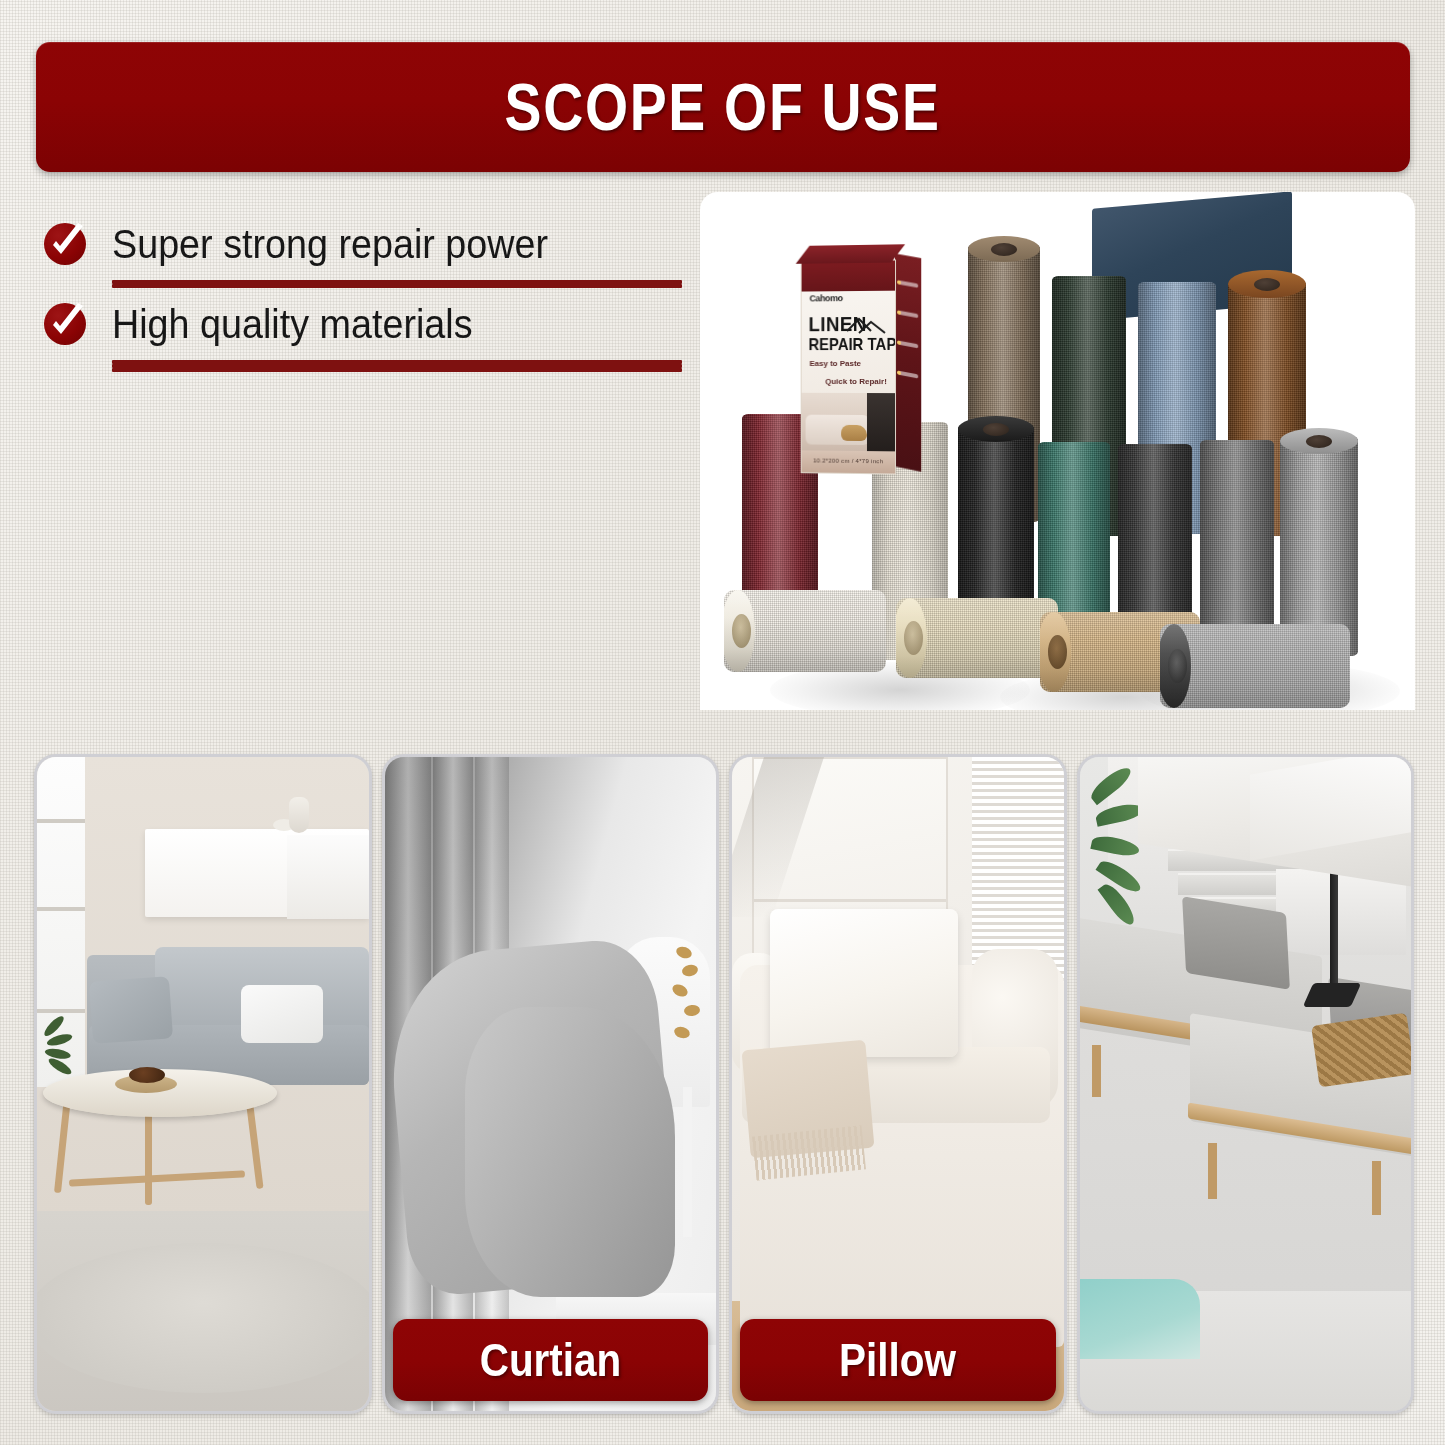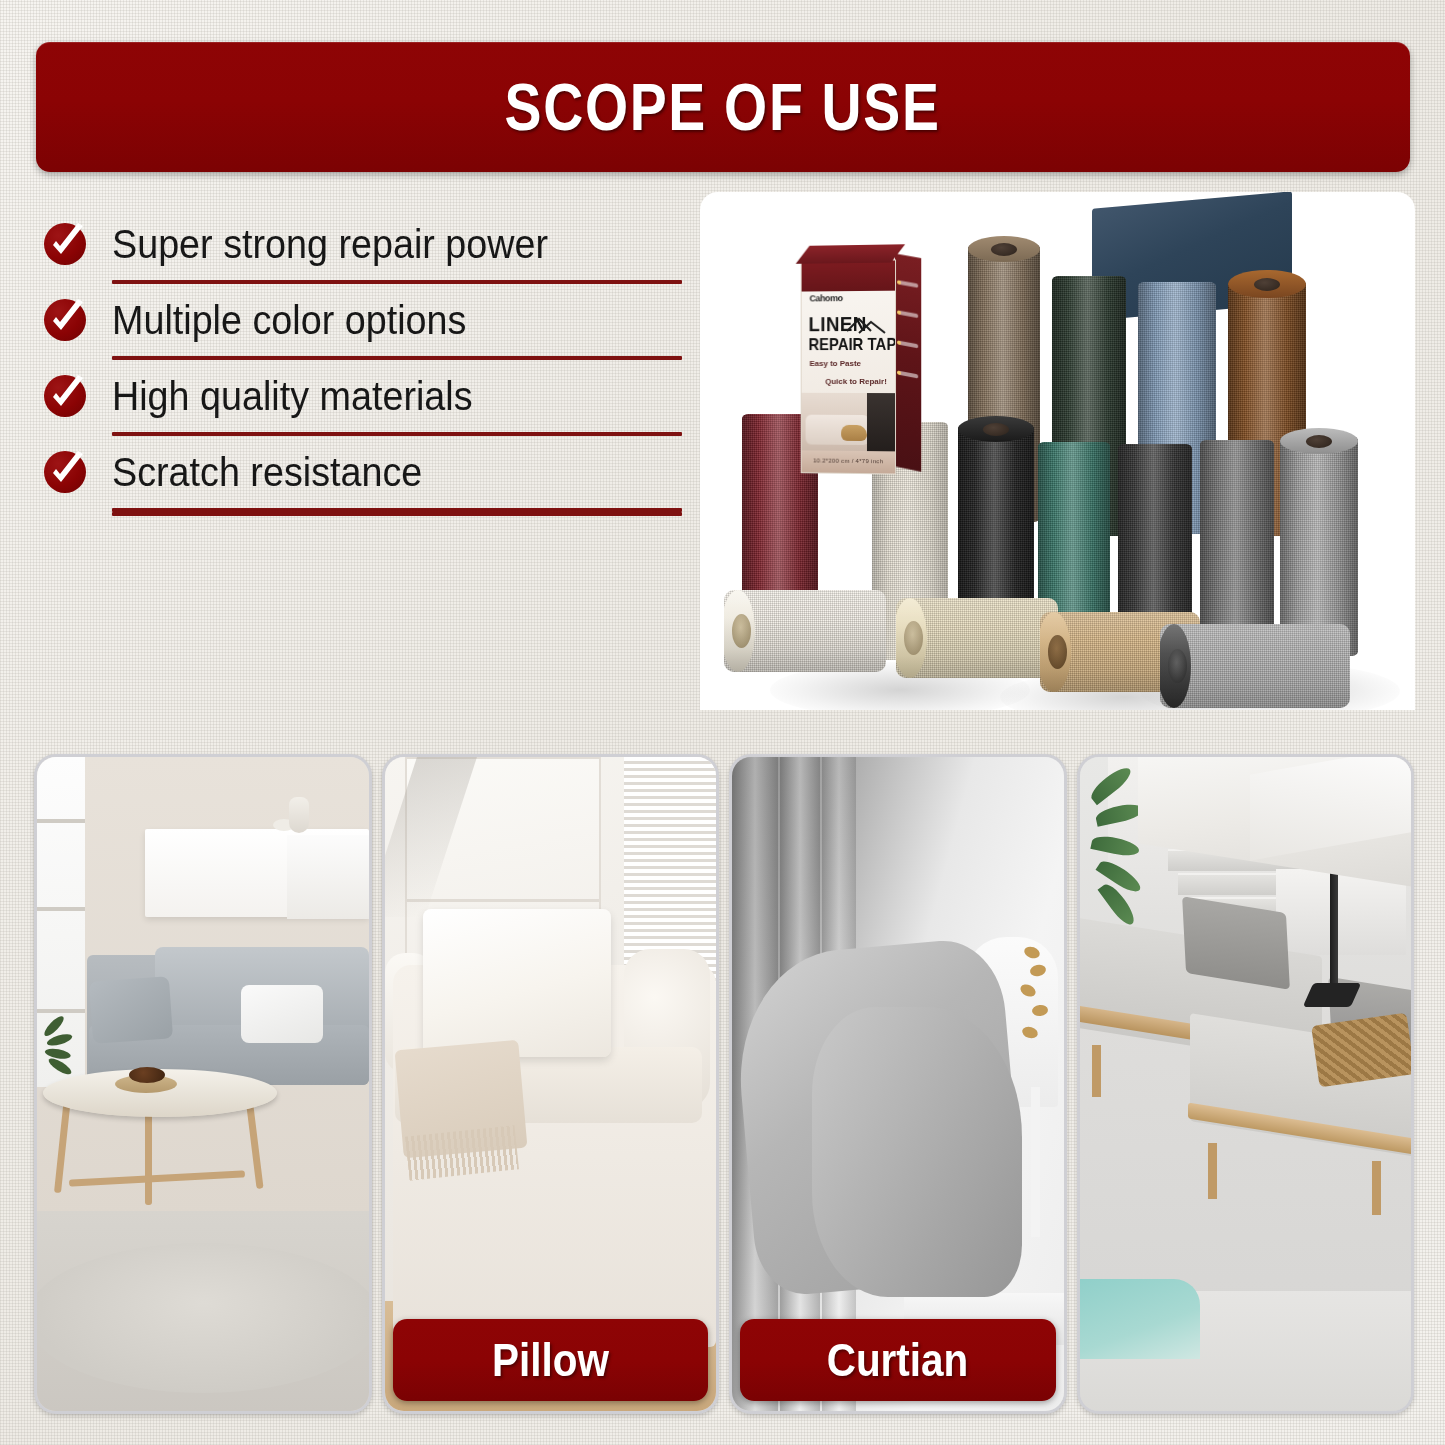--- a/index.html
+++ b/index.html
@@ -379,51 +379,33 @@
     <span class="check-icon">
       <span class="disc"></span>
       <svg viewBox="0 0 46 46">
           <path d="M11 24 L19 33 L41 5 L36 2 L18 25 L14 20 Z" fill="#ffffff"></path>
         </svg>
     </span>
     <span class="feature-label">Super strong repair power</span>
   </div>
   <div class="divider"></div>
 
-  <div class="feature-row">
-    <span class="check-icon">
-      <span class="disc"></span>
-      <svg viewBox="0 0 46 46">
-          <path d="M11 24 L19 33 L41 5 L36 2 L18 25 L14 20 Z" fill="#ffffff"></path>
-        </svg>
-    </span>
-    <span class="feature-label">Multiple color options</span>
-  </div>
   <div class="divider"></div>
 
   <div class="feature-row">
     <span class="check-icon">
       <span class="disc"></span>
       <svg viewBox="0 0 46 46">
           <path d="M11 24 L19 33 L41 5 L36 2 L18 25 L14 20 Z" fill="#ffffff"></path>
         </svg>
     </span>
     <span class="feature-label">High quality materials</span>
   </div>
   <div class="divider"></div>
 
-  <div class="feature-row">
-    <span class="check-icon">
-      <span class="disc"></span>
-      <svg viewBox="0 0 46 46">
-          <path d="M11 24 L19 33 L41 5 L36 2 L18 25 L14 20 Z" fill="#ffffff"></path>
-        </svg>
-    </span>
-    <span class="feature-label">Scratch resistance</span>
-  </div>
   <div class="divider"></div>
 
   <div class="divider"></div>
 
 </div>
 
 <div class="product-card">
   <div class="stage">
 
     <div class="shadow-blob" style="left:70px;  top:470px; width:260px; height:56px;"></div>
@@ -593,60 +575,60 @@
       <div class="sofa-leg" style="left:108px; top:344px; width:7px; height:104px;"></div>
       <div class="sofa-leg" style="left:32px;  top:418px; width:176px; height:7px; transform:rotate(-3deg);"></div>
       <div class="sofa-table"></div>
       <div class="sofa-bowl"></div>
       <div class="sofa-cone"></div>
     </div>
   </div>
 
   <div class="panel">
     <div class="panel-img">
-      <div class="pil-wall"></div>
-      <div class="pil-panel"></div>
-      <div class="pil-shutter"></div>
-      <div class="pil-shadow"></div>
-      <div class="pil-floor"></div>
-      <div class="pil-arm2"></div>
-      <div class="pil-chair"></div>
-      <div class="pil-arm"></div>
-      <div class="pil-seat"></div>
-      <div class="pil-cushion"></div>
-      <div class="pil-throw"></div>
-      <div class="pil-fringe"></div>
-    </div>
-    <div class="panel-chip">
-      <span>Pillow</span>
-    </div>
-  </div>
-
-  <div class="panel">
-    <div class="panel-img">
       <div class="cur-bg"></div>
       <div class="cur-fold" style="left:0px;   width:46px;"></div>
       <div class="cur-fold" style="left:48px;  width:40px;"></div>
       <div class="cur-fold" style="left:90px;  width:34px; opacity:.75;"></div>
       <div class="cur-chair"></div>
       <div class="cur-chairleg" style="right:24px; top:330px; width:9px; height:150px;"></div>
       <div class="cur-chairleg" style="right:76px; top:336px; width:8px; height:120px; transform:rotate(4deg);"></div>
       <div class="cur-flower">
         <i style="left:18px; top:4px;   transform:rotate(20deg);"></i>
         <i style="left:24px; top:22px;  transform:rotate(-12deg);"></i>
         <i style="left:14px; top:42px;  transform:rotate(26deg);"></i>
         <i style="left:26px; top:62px;  transform:rotate(-6deg);"></i>
         <i style="left:16px; top:84px;  transform:rotate(16deg);"></i>
       </div>
       <div class="cur-sill"></div>
       <div class="cur-drape"></div>
       <div class="cur-drape2"></div>
     </div>
     <div class="panel-chip">
       <span>Curtian</span>
+    </div>
+  </div>
+
+  <div class="panel">
+    <div class="panel-img">
+      <div class="pil-wall"></div>
+      <div class="pil-panel"></div>
+      <div class="pil-shutter"></div>
+      <div class="pil-shadow"></div>
+      <div class="pil-floor"></div>
+      <div class="pil-arm2"></div>
+      <div class="pil-chair"></div>
+      <div class="pil-arm"></div>
+      <div class="pil-seat"></div>
+      <div class="pil-cushion"></div>
+      <div class="pil-throw"></div>
+      <div class="pil-fringe"></div>
+    </div>
+    <div class="panel-chip">
+      <span>Pillow</span>
     </div>
   </div>
 
   <div class="panel">
     <div class="panel-img">
       <div class="out-bg"></div>
       <div class="out-wall"></div>
       <div class="out-steps">
         <i style="top:0px;  height:22px;"></i>
         <i style="top:24px; height:22px; left:10px;"></i>

